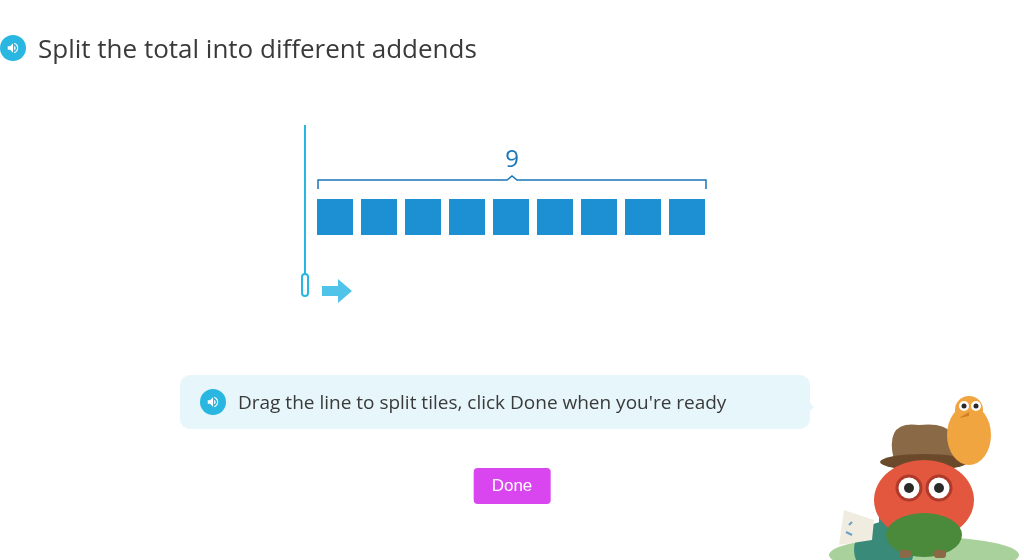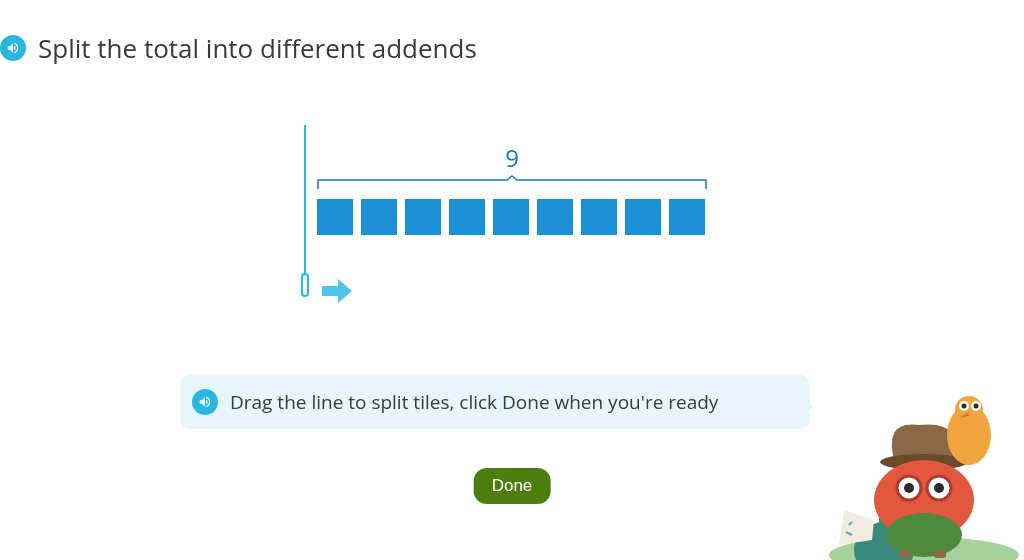--- a/index.html
+++ b/index.html
@@ -93,21 +93,21 @@
       left: 30px;
       top: 138px;
     }
     .hint-bubble {
       position: absolute;
       top: 375px;
       left: 180px;
       width: 630px;
       background: #e6f6fb;
       border-radius: 10px;
-      padding: 14px 12px;
+      padding: 14px 20px;
       display: flex;
       align-items: center;
       gap: 12px;
     }
     .hint-bubble::after {
       content: "";
       position: absolute;
       right: -14px;
       top: 22px;
       border: 10px solid transparent;
@@ -115,24 +115,24 @@
     }
     .hint-text {
       font-size: 19px;
       color: #3a3a3a;
     }
     .done-btn {
       position: absolute;
       top: 468px;
       left: 50%;
       transform: translateX(-50%);
-      background: #4d7c0f;
+      background: #d946ef;
       color: #ffffff;
       border: none;
-      border-radius: 13px;
+      border-radius: 4px;
       padding: 8px 18px;
       font-size: 17px;
       cursor: pointer;
     }
     .character {
       position: absolute;
       right: 0;
       bottom: 0;
       width: 200px;
       height: 200px;

